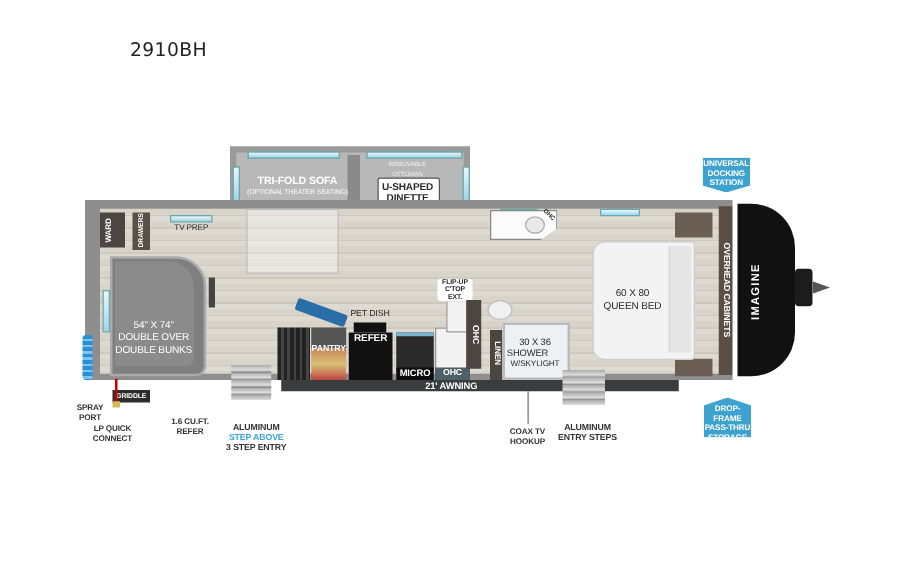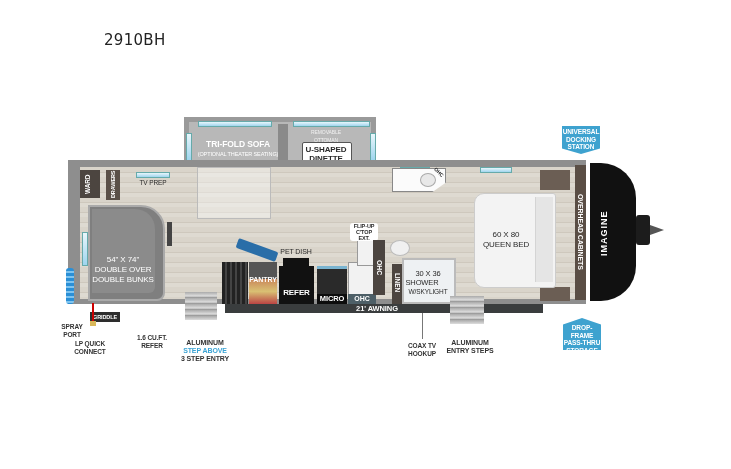--- a/index.html
+++ b/index.html
@@ -79,21 +79,21 @@
 <div class="abs lbl w" style="left:92px;top:265px;width:62px;font-size:8px;line-height:10px;font-weight:normal;">DOUBLE OVER DOUBLE BUNKS</div>
 <div class="abs" style="left:167px;top:222px;width:5px;height:24px;background:#444;"></div>
 
 <div class="abs" style="left:236px;top:245px;width:42px;height:10px;background:#2a6ea8;transform:rotate(20deg);border-radius:2px;"></div>
 <div class="abs dark" style="left:222px;top:262px;width:26px;height:42px;background:repeating-linear-gradient(90deg,#222 0,#222 3px,#444 3px,#444 5px);"></div>
 <div class="abs" style="left:249px;top:262px;width:28px;height:42px;background:linear-gradient(180deg,#555 0,#555 40%,#c9855a 40%,#d9c073 70%,#b44 100%);"></div>
 <div class="abs lbl w" style="left:249px;top:276px;width:28px;font-size:7px;">PANTRY</div>
 <div class="abs lbl dk" style="left:278px;top:248px;width:36px;font-size:7px;font-weight:normal;">PET DISH</div>
 <div class="abs dark" style="left:283px;top:258px;width:26px;height:8px;background:#111;"></div>
 <div class="abs dark" style="left:279px;top:266px;width:35px;height:38px;background:#111;"></div>
-<div class="abs lbl w" style="left:279px;top:289px;width:35px;font-size:8px;">REFER</div>
+<div class="abs lbl w" style="left:279px;top:267px;width:35px;font-size:8px;">REFER</div>
 <div class="abs" style="left:317px;top:266px;width:30px;height:28px;background:#2a2a2a;border-top:3px solid #7ab4d0;"></div>
 <div class="abs dark" style="left:317px;top:294px;width:30px;height:10px;background:#0c0c0c;"></div>
 <div class="abs lbl w" style="left:317px;top:295px;width:30px;font-size:7.5px;">MICRO</div>
 <div class="abs sink-counter" style="left:348px;top:262px;width:24px;height:32px;"></div>
 <div class="abs sink-counter" style="left:357px;top:240px;width:15px;height:24px;"></div>
 <div class="abs lbl dk" style="left:350px;top:223px;width:28px;font-size:5.5px;line-height:6px;background:#fff;border-radius:3px;">FLIP-UP C'TOP EXT.</div>
 <div class="abs" style="left:348px;top:294px;width:28px;height:10px;background:#4d5f67;"></div>
 <div class="abs lbl w" style="left:348px;top:295px;width:28px;font-size:7px;">OHC</div>
 <div class="abs darkwood" style="left:373px;top:240px;width:12px;height:55px;"></div>
 <div class="abs lbl w vert-cw" style="left:375px;top:258px;height:20px;font-size:7px;">OHC</div>
@@ -121,21 +121,21 @@
 <div class="abs front-cap"></div>
 <div class="abs front"></div>
 <div class="abs lbl w vert" style="left:600px;top:205px;height:56px;font-size:9px;letter-spacing:1px;">IMAGINE</div>
 <div class="abs hitch"></div>
 <div class="abs hitch-pin"></div>
 
 <div class="abs badge lbl w" style="left:562px;top:126px;width:38px;height:26px;font-size:6.5px;line-height:7.5px;padding-top:2px;clip-path:polygon(0 0,100% 0,100% 80%,50% 100%,0 80%);">UNIVERSAL DOCKING STATION</div>
 <div class="abs badge lbl w" style="left:563px;top:318px;width:38px;height:26px;font-size:6.5px;line-height:7.5px;padding-top:6px;clip-path:polygon(0 20%,50% 0,100% 20%,100% 100%,0 100%);">DROP-FRAME PASS-THRU STORAGE</div>
 
 <div class="abs awning"></div>
-<div class="abs lbl w" style="left:241px;top:305px;width:272px;font-size:7.5px;">21' AWNING</div>
+<div class="abs lbl w" style="left:225px;top:305px;width:272px;font-size:7.5px;">21' AWNING</div>
 <div class="abs steps" style="left:185px;top:292px;width:32px;height:28px;"></div>
 <div class="abs steps" style="left:450px;top:296px;width:34px;height:28px;"></div>
 <div class="abs dark" style="left:90px;top:312px;width:30px;height:10px;background:#2d2d2d;"></div>
 <div class="abs lbl w" style="left:90px;top:313px;width:30px;font-size:5.5px;">GRIDDLE</div>
 <div class="abs" style="left:66px;top:268px;width:8px;height:36px;background:repeating-linear-gradient(180deg,#2a8fd6 0,#2a8fd6 3px,#7fc4ef 3px,#7fc4ef 5px);border-radius:3px;"></div>
 <div class="abs" style="left:92px;top:303px;width:2px;height:18px;background:#c00;"></div>
 <div class="abs" style="left:90px;top:321px;width:6px;height:5px;background:#d9b85a;"></div>
 <div class="abs" style="left:422px;top:313px;width:1px;height:26px;background:#777;"></div>
 
 <div class="abs lbl" style="left:60px;top:323px;width:24px;font-size:6.5px;">SPRAY PORT</div>

